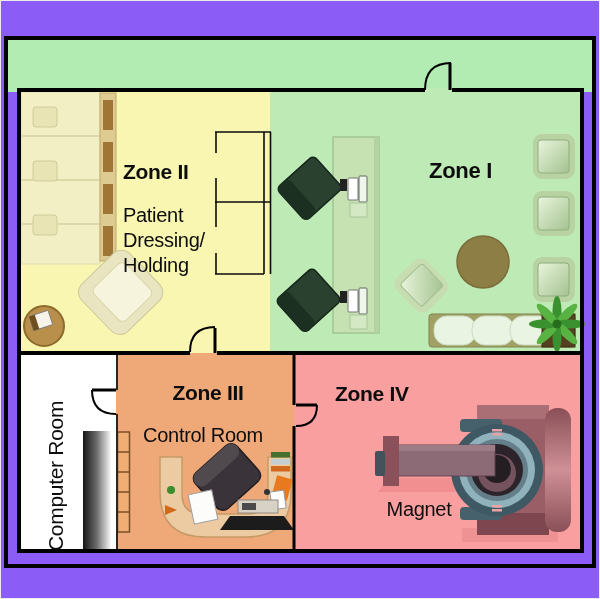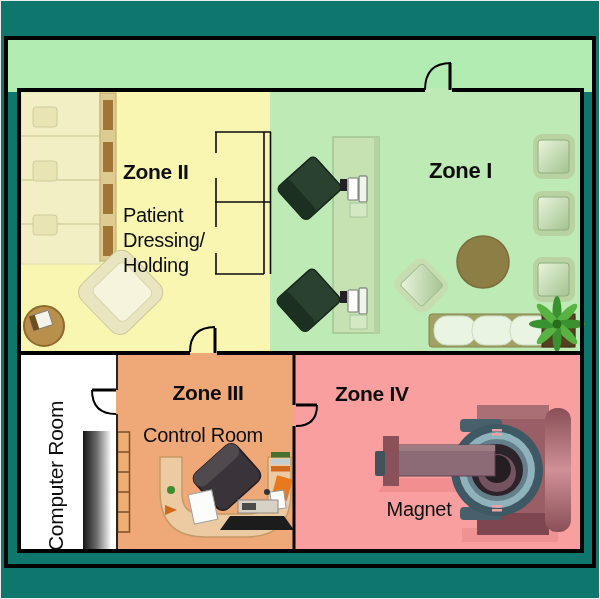--- a/index.html
+++ b/index.html
@@ -1,17 +1,17 @@
 <!DOCTYPE html>
 <html><head>
 <meta charset="utf-8">
 <style>
   html,body{margin:0;padding:0;background:#fff;}
   .canvas{
-    position:relative;width:600px;height:599px;background:#0f766e;
+    position:relative;width:600px;height:599px;background:#8b5cf6;
     box-shadow: inset 0 0 0 1px #ececec;
     font-family:"Liberation Sans", sans-serif;
   }
   svg text{
     font-family:"Liberation Sans","DejaVu Sans",sans-serif;
     fill:#0d0d0d;letter-spacing:-0.3px;
   }
   .zl{font-weight:bold;font-size:21px;}
   .zl-big{font-weight:bold;font-size:22px;}
   .dl{font-size:20px;}

